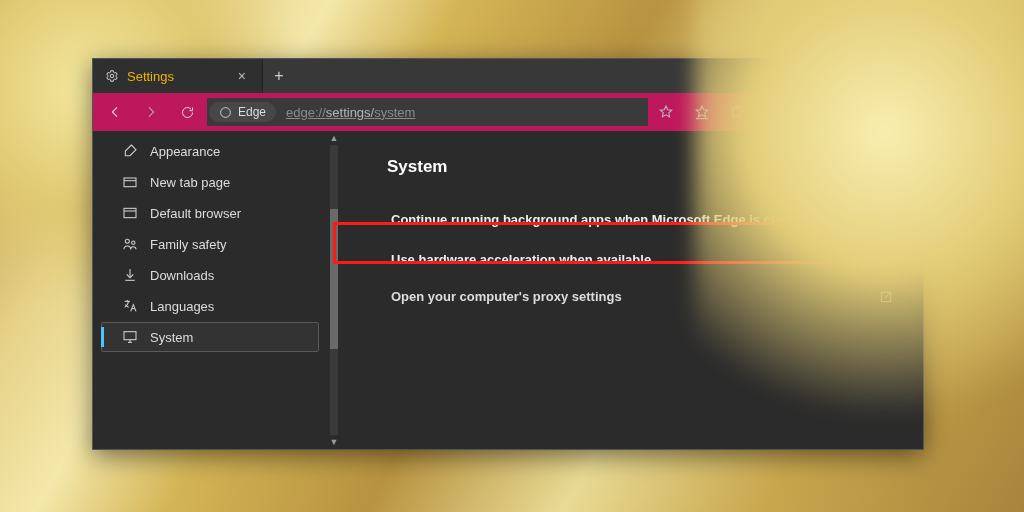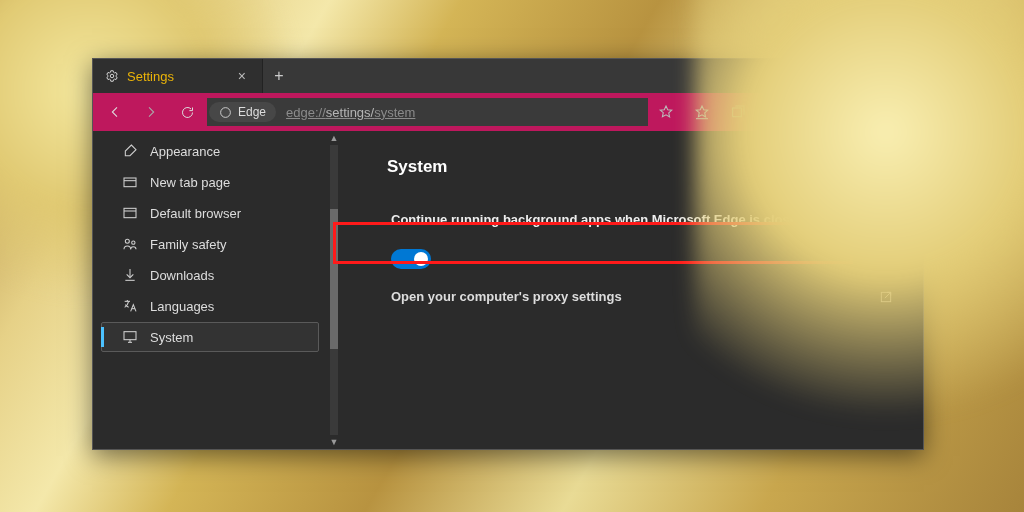--- a/index.html
+++ b/index.html
@@ -221,20 +221,21 @@
 
     <div class="main">
       <h2>System</h2>
 
       <div class="row">
         <span>Continue running background apps when Microsoft Edge is closed</span>
         <div class="toggle"></div>
       </div>
 
       <div class="row">
+        <span>Use hardware acceleration when available</span>
         <div class="toggle"></div>
       </div>
 
       <div class="row normal">
         <span>Open your computer's proxy settings</span>
         <svg class="open-ext" viewBox="0 0 24 24">
             <rect x="4" y="4" width="16" height="16"></rect>
             <path d="M10 14L20 4"></path>
             <path d="M14 4h6v6"></path>
           </svg>

